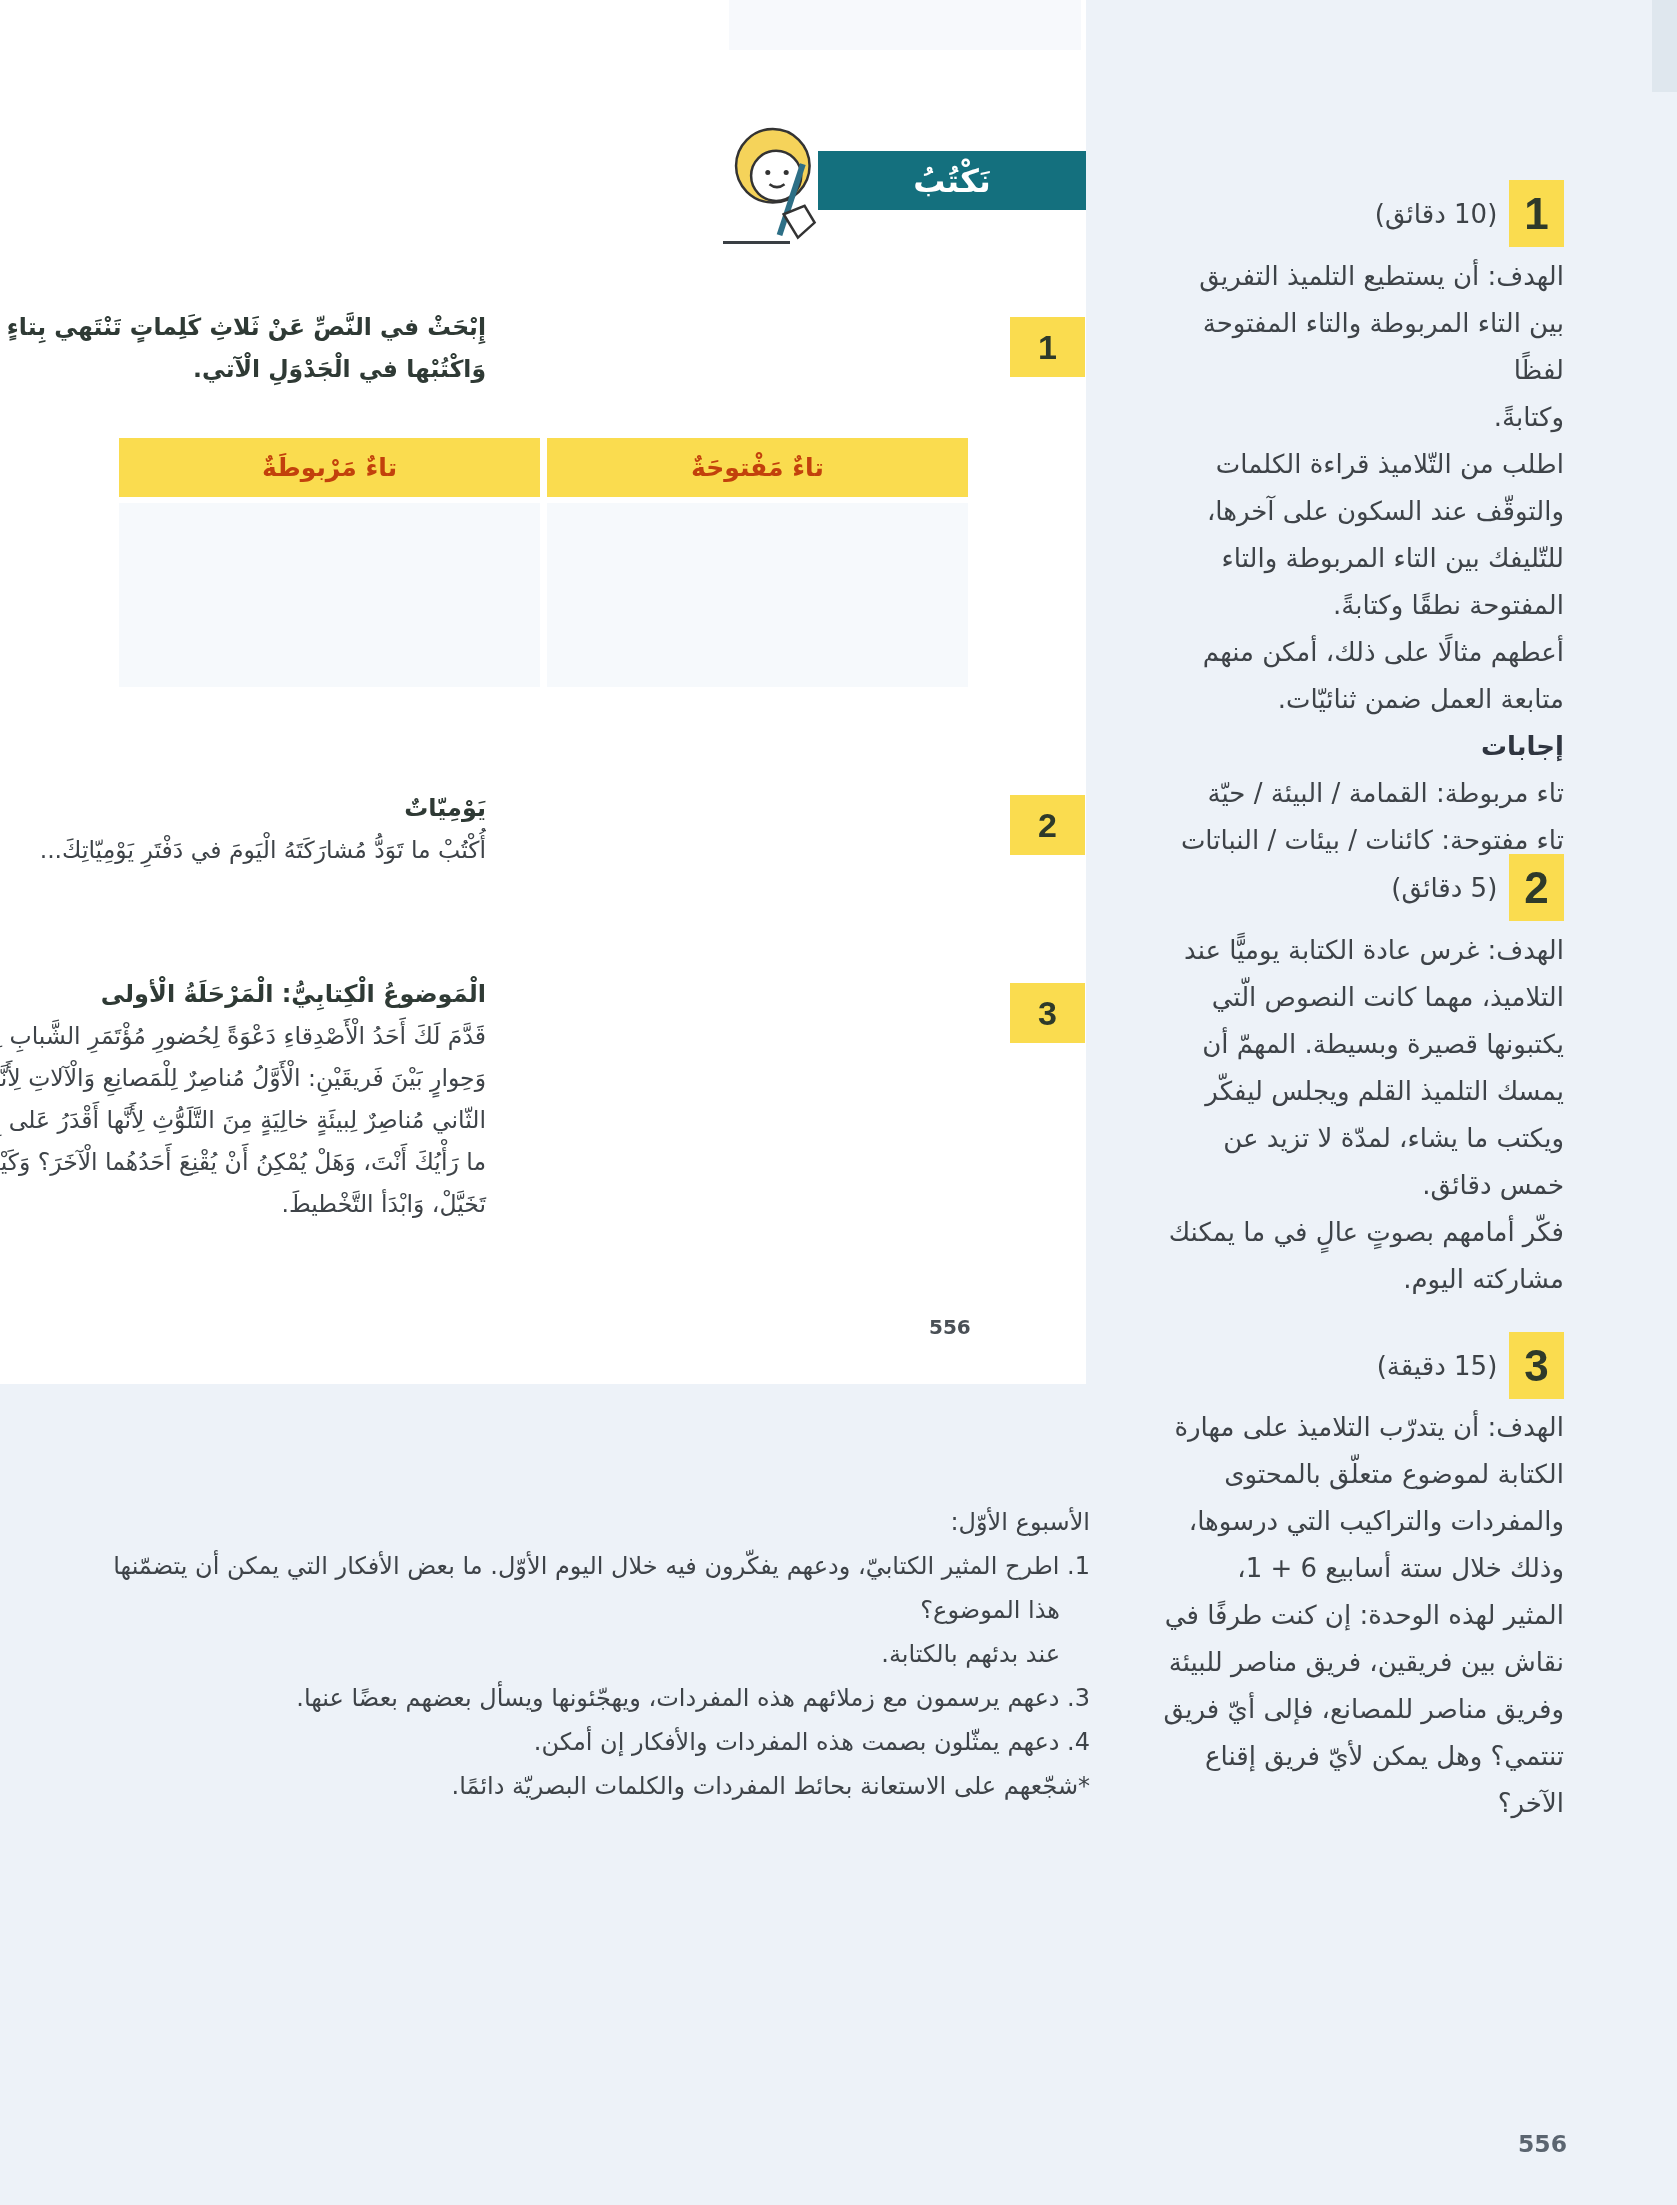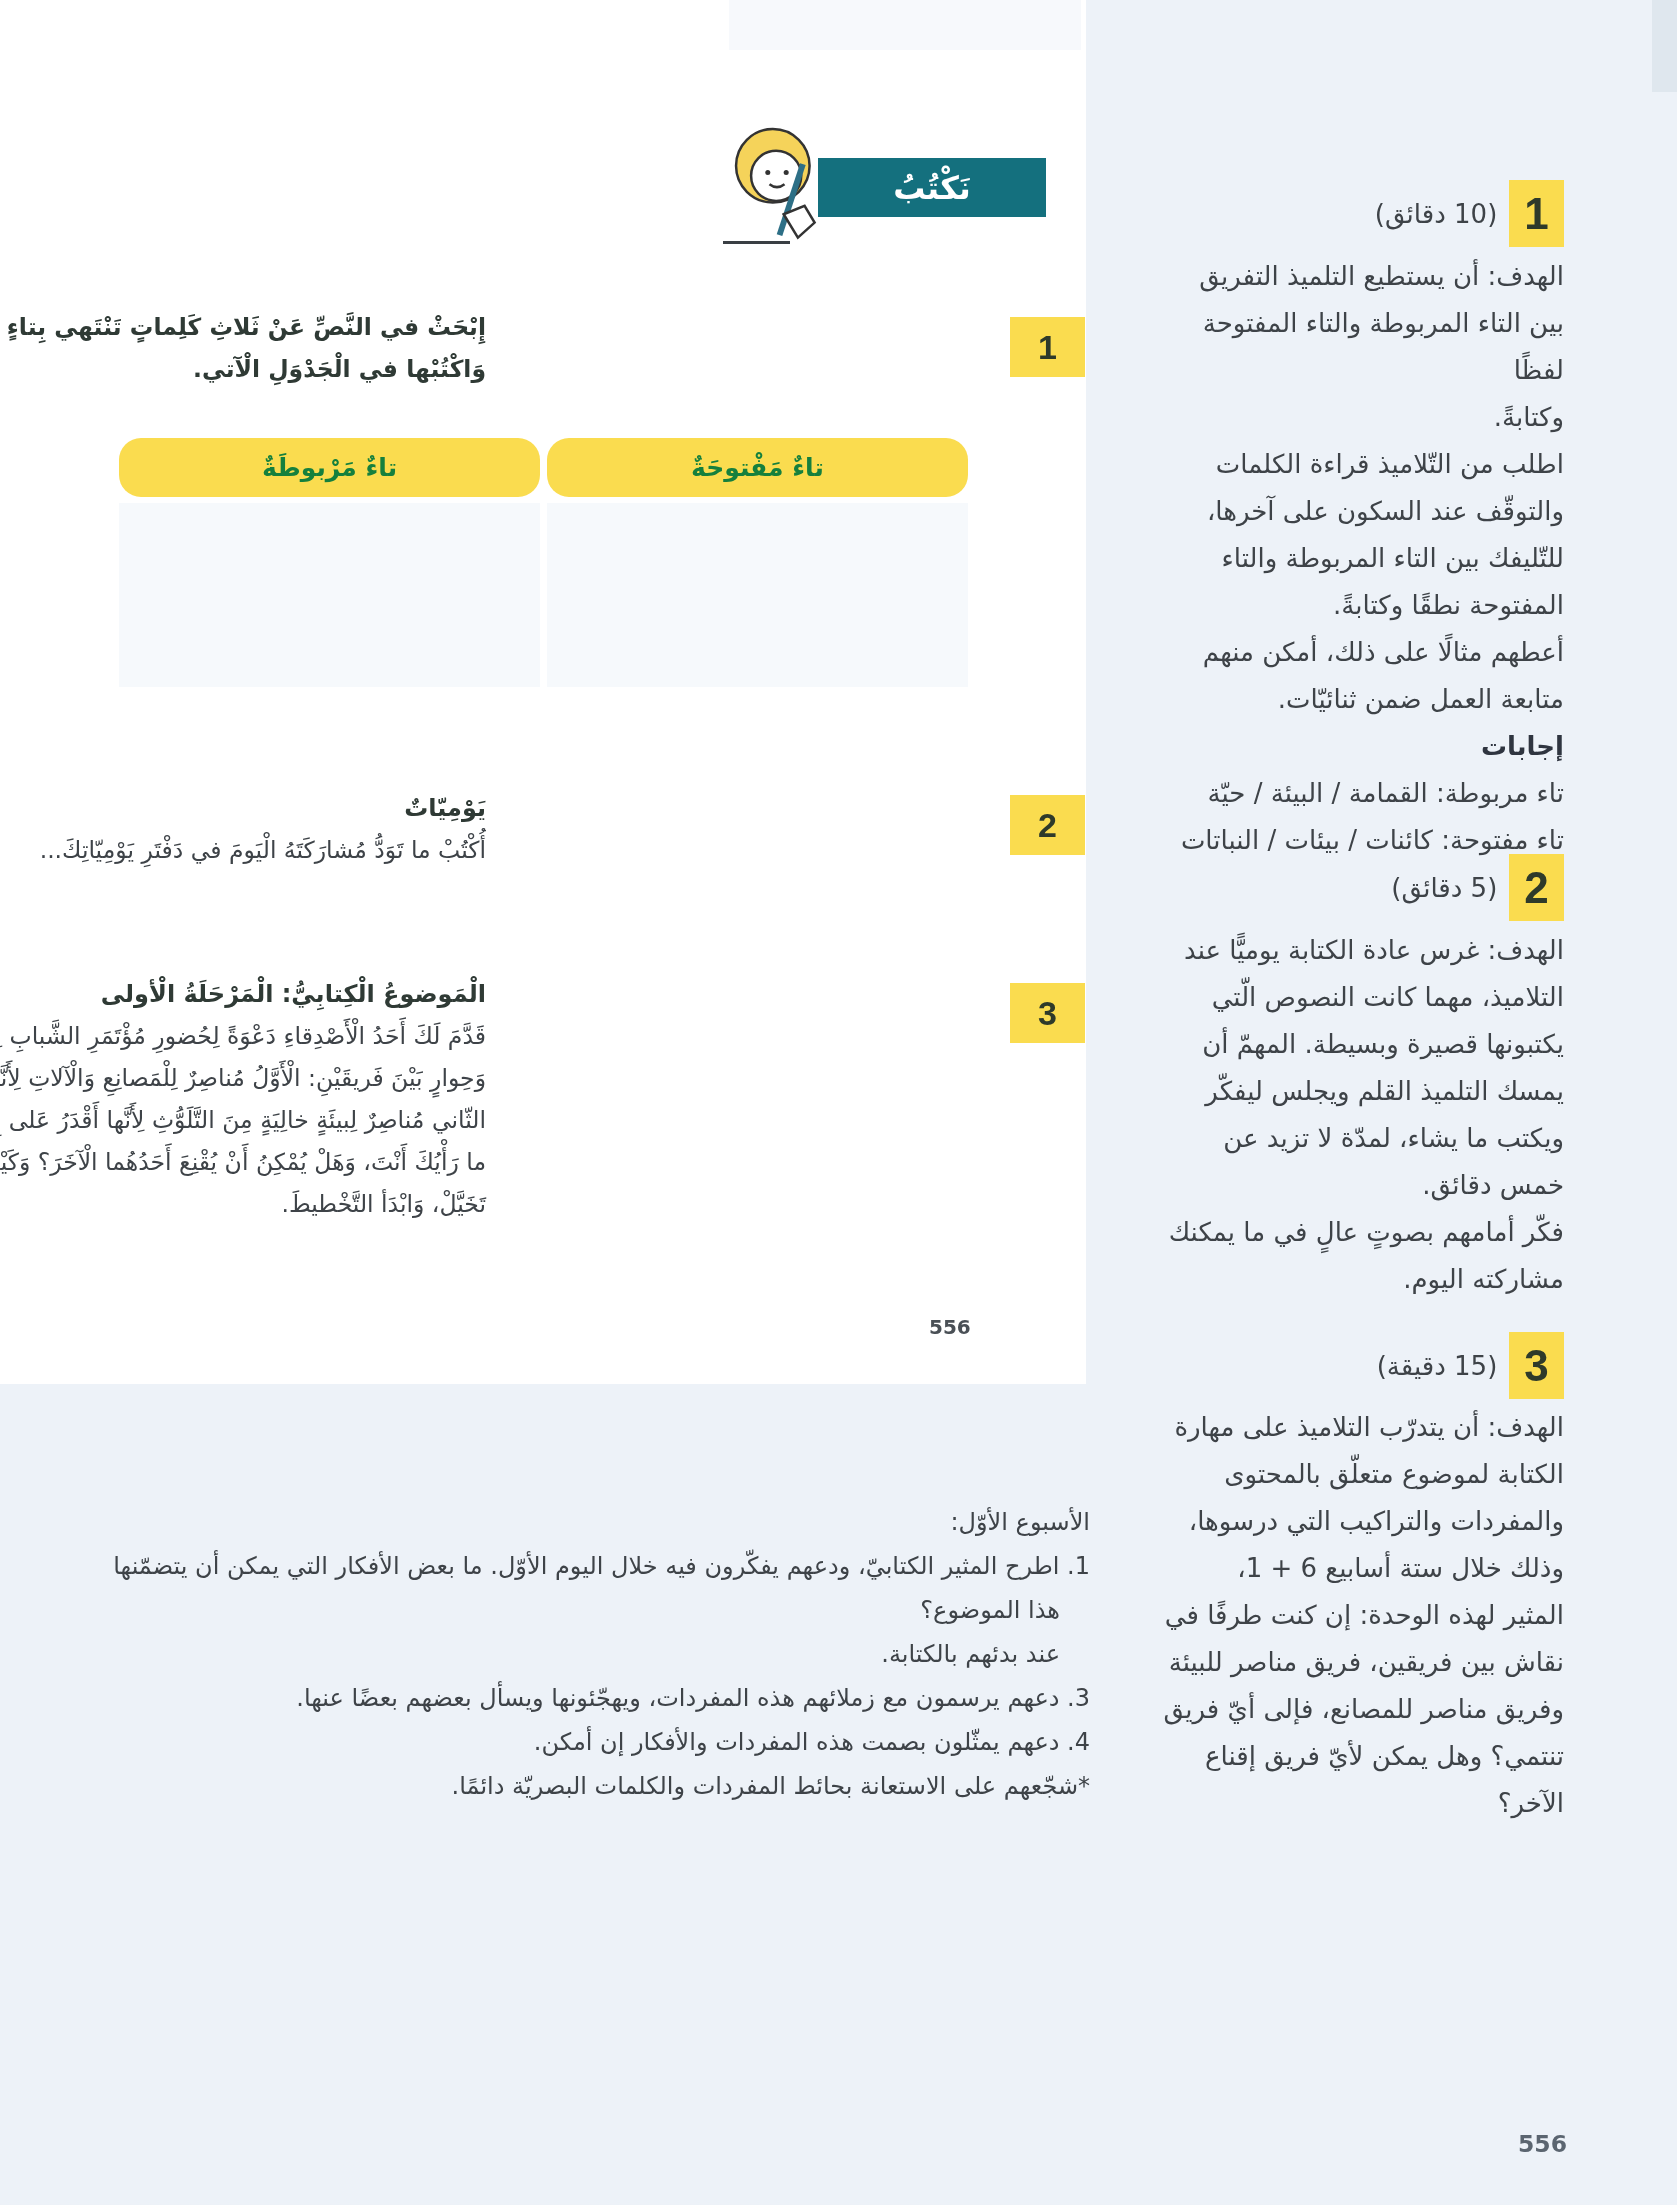--- a/index.html
+++ b/index.html
@@ -14,21 +14,21 @@
   
   .student-page {
     position: absolute; left: 0; top: 0; width: 1086px; height: 1384px;
     background: #ffffff;
   }
   .ghost-top {
     position: absolute; left: 729px; top: 0; width: 352px; height: 50px;
     background: #f3f7fb; opacity: .7;
   }
   .banner {
-    position: absolute; left: 818px; top: 158px; width: 228px; height: 59px;
+    position: absolute; left: 818px; top: 151px; width: 268px; height: 59px;
     background: #14707e; color: #fff;
     display: flex; align-items: center; justify-content: center;
     font-size: 32px; font-weight: bold;
   }
   .avatar {
     position: absolute; left: 721px; top: 122px; width: 117px; height: 126px;
   }
   .avatar-line {
     position: absolute; left: 723px; top: 241px; width: 67px; height: 2.5px; background: #3a3f44;
   }
@@ -45,23 +45,23 @@
     font-size: 23.5px; line-height: 42px; color: #3e4348;
   }
   .task-text.bold { font-weight: bold; color: #2f3a35; }
   .task-title { font-weight: bold; color: #2f3a35; font-size: 24px; }
 
   .table {
     position: absolute; left: 119px; top: 438px; width: 849px;
     display: flex; gap: 6.7px; flex-direction: row-reverse;
   }
   .th {
-    flex: 1; height: 59px; background: #fadc4f; color: #15803d;
+    flex: 1; height: 59px; background: #fadc4f; color: #c2410c;
     display: flex; align-items: center; justify-content: center;
-    font-size: 25px; font-weight: bold; border-radius: 22px;
+    font-size: 25px; font-weight: bold;
   }
   .table-body {
     position: absolute; left: 119px; top: 503px; width: 849px; height: 184px;
     display: flex; gap: 6.7px;
   }
   .td { flex: 1; background: #f6f9fc; }
 
   .page-num-inset {
     position: absolute; left: 929px; top: 1315px; font-size: 20px; font-weight: bold; color: #4a5056;
   }

